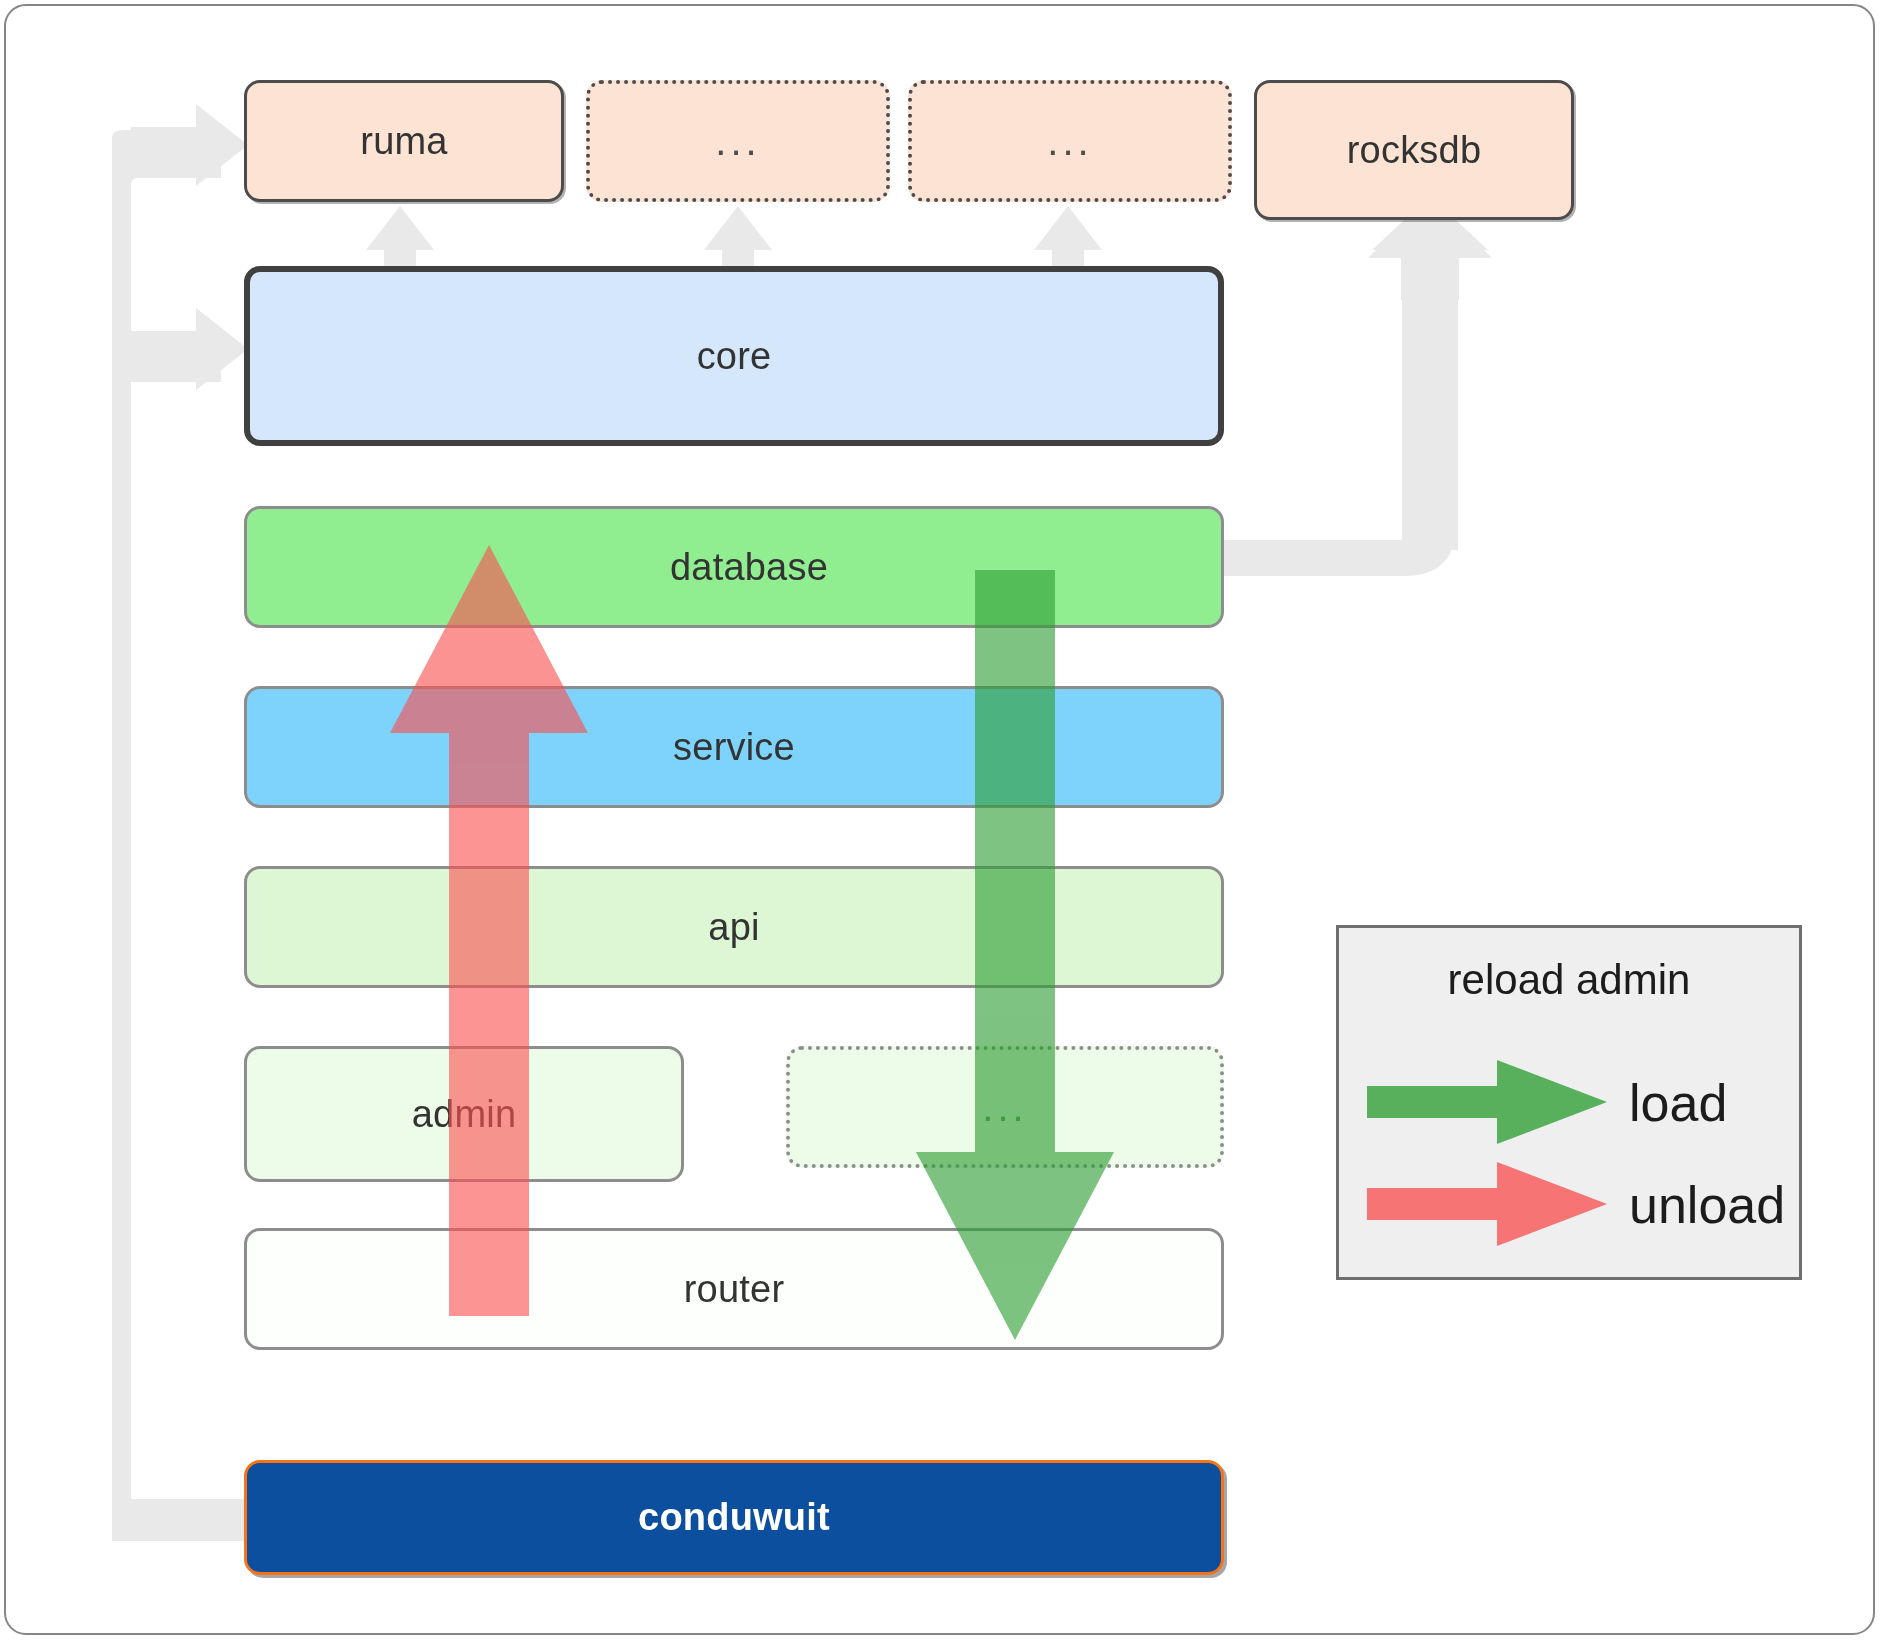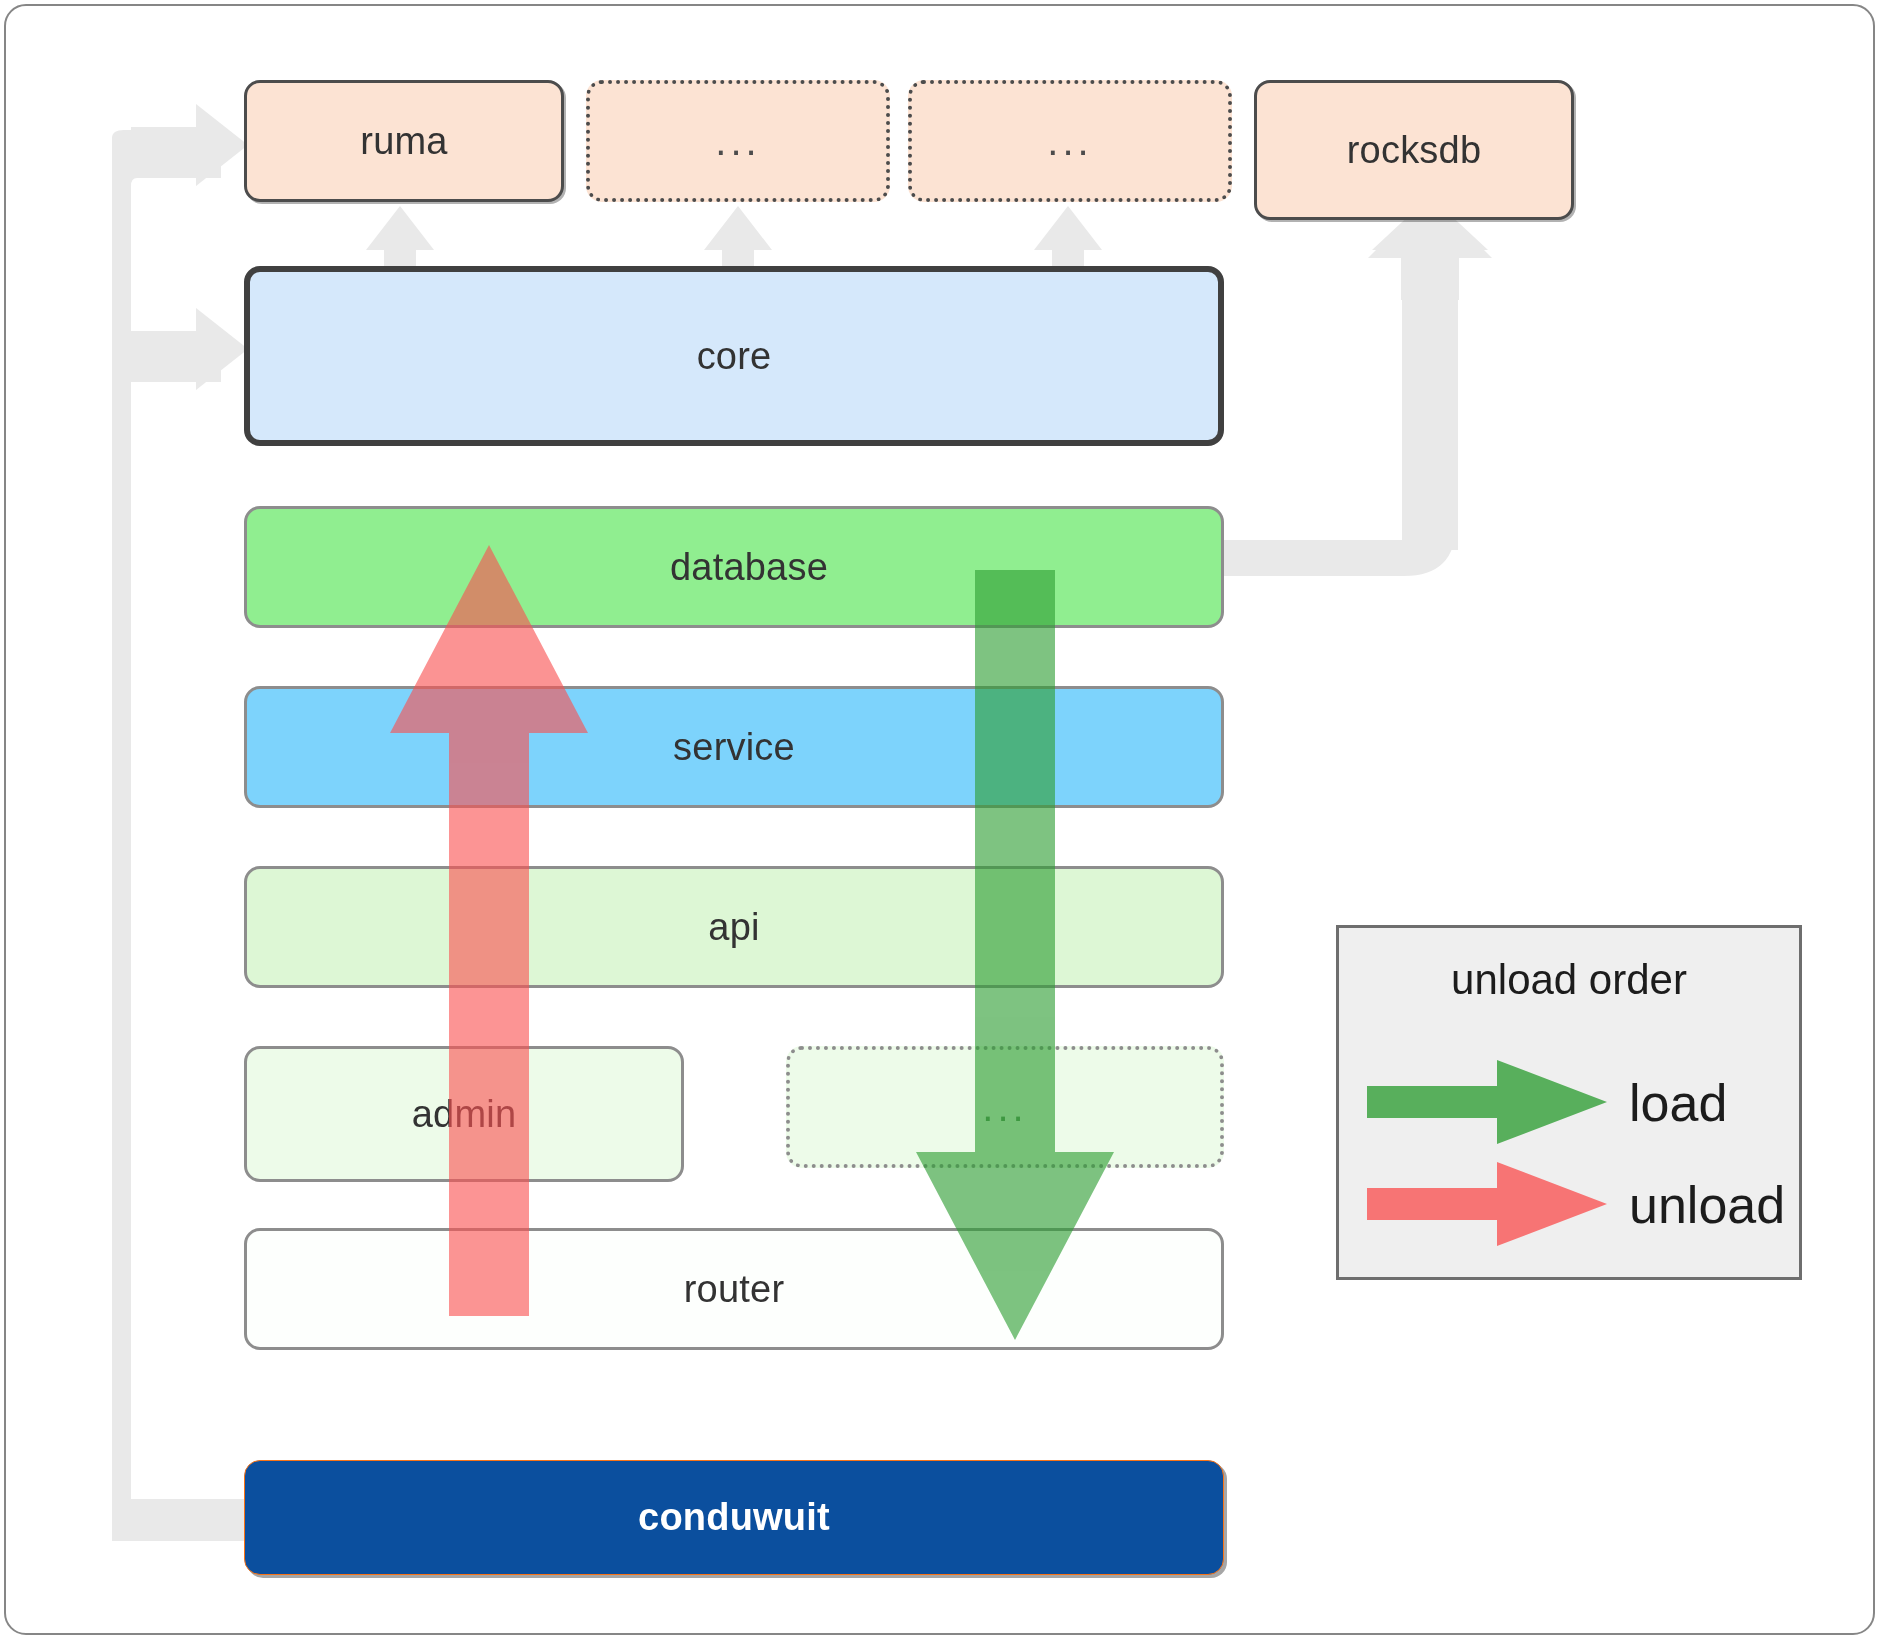--- a/index.html
+++ b/index.html
@@ -63,21 +63,21 @@
   
   .crate {
     border: 3px solid #8d8d8d;
     border-radius: 16px;
   }
   .crate.dotted { border-style: dotted; border-width: 4px; }
 
   
   .root {
     background: #0b4f9e;
-    border: 1px solid #f97316;
+    border: 3px solid #f97316;
     border-radius: 16px;
     color: #ffffff;
     font-weight: bold;
     box-shadow: 3px 3px 0 rgba(0,0,0,.35);
   }
 
   .dots {
     font-size: 40px;
     line-height: 0;
     letter-spacing: 4px;
@@ -218,21 +218,21 @@
       <path d="M489,545 L588,733 L529,733 L529,760 L449,760 L449,733 L390,733 Z" fill="#fa5252"></path>
     </g>
 
     <g opacity="0.62">
       <rect x="975" y="570" width="80" height="680" fill="#2e9e33"></rect>
       <path d="M1015,1340 L916,1152 L975,1152 L975,1125 L1055,1125 L1055,1152 L1114,1152 Z" fill="#2e9e33"></path>
     </g>
   </svg>
 
   <div class="legend">
-    <div class="legend-title">unload order</div>
+    <div class="legend-title">reload admin</div>
 
     <div class="legend-row r1">
       <svg class="legend-arrow" width="250" height="90" viewBox="0 0 250 90" xmlns="http://www.w3.org/2000/svg">
         <g opacity="0.78" fill="#2e9e33">
           <rect x="0" y="28" width="160" height="32"></rect>
           <path d="M240,44 L130,2 L130,28 L112,28 L112,60 L130,60 L130,86 Z"></path>
         </g>
       </svg>
       <div class="legend-label">load</div>
     </div>

